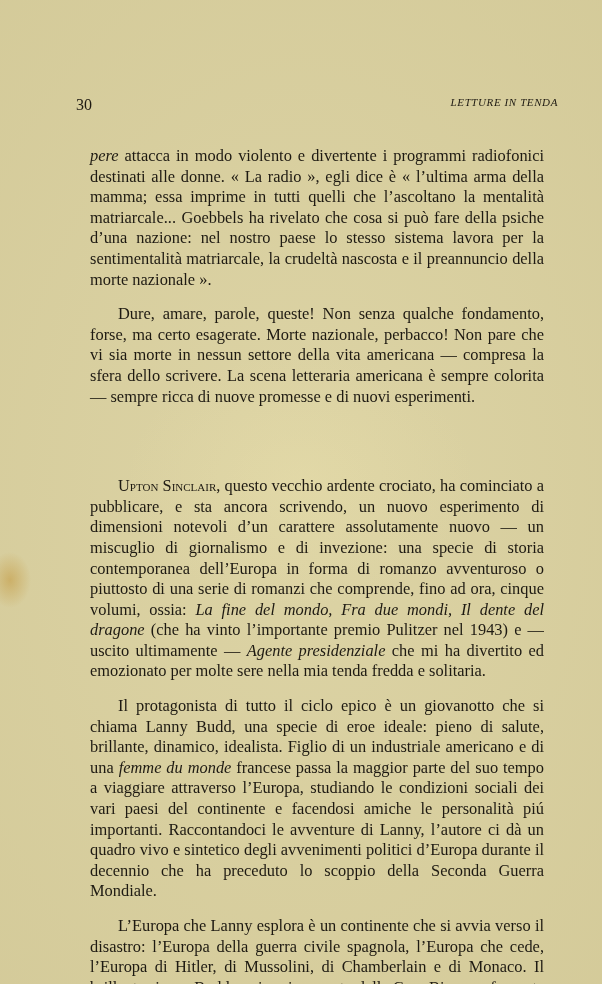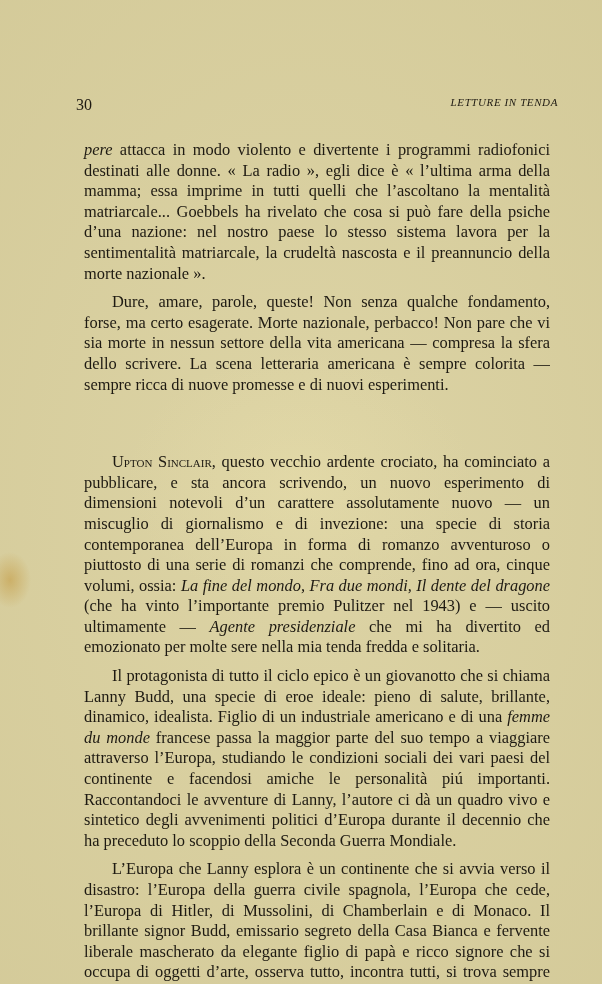--- a/index.html
+++ b/index.html
@@ -12,21 +12,21 @@
       radial-gradient(ellipse 600px 900px at 300px 500px, rgba(225,216,170,0.5), rgba(190,178,120,0.25));
     font-family: "Liberation Serif", "DejaVu Serif", serif;
     color: #1e1a12;
     position: relative;
   }
   .page { position: absolute; left: 0; top: 0; width: 480px; height: 984px; }
   .header { position: absolute; top: 96px; left: 76px; width: 482px; height: 22px; }
   .page-number { position: absolute; left: 0; top: 0; font-size: 16px; }
   .running-title { position: absolute; right: 0; top: 0; font-size: 11px; font-style: italic; letter-spacing: 0.6px; }
   .body { position: absolute; left: 76px; top: 132px; width: 482px; }
-  p { margin: 8px; font-size: 16.4px; line-height: 20.6px; text-align: justify; hyphens: none; }
+  p { margin: 14px; font-size: 16.4px; line-height: 20.6px; text-align: justify; hyphens: none; }
   p.indent { text-indent: 28px; }
   .gap { height: 41px; }
   .sc { font-variant: small-caps; font-family: Liberation Serif, serif; }
   i { font-style: italic; }
 </style>
 </head>
 <body>
 
 <div class="page">
   <div class="header">

